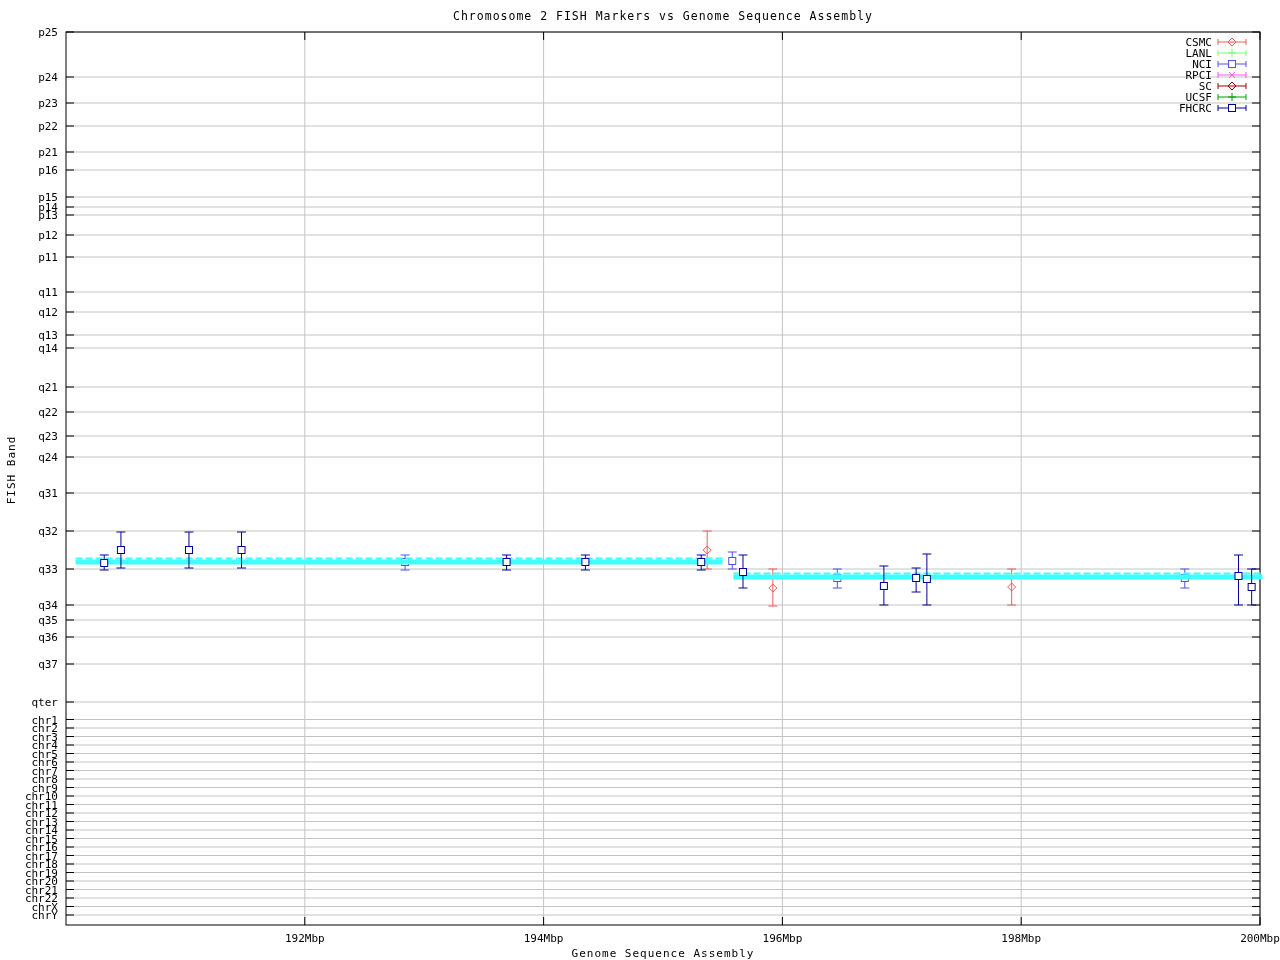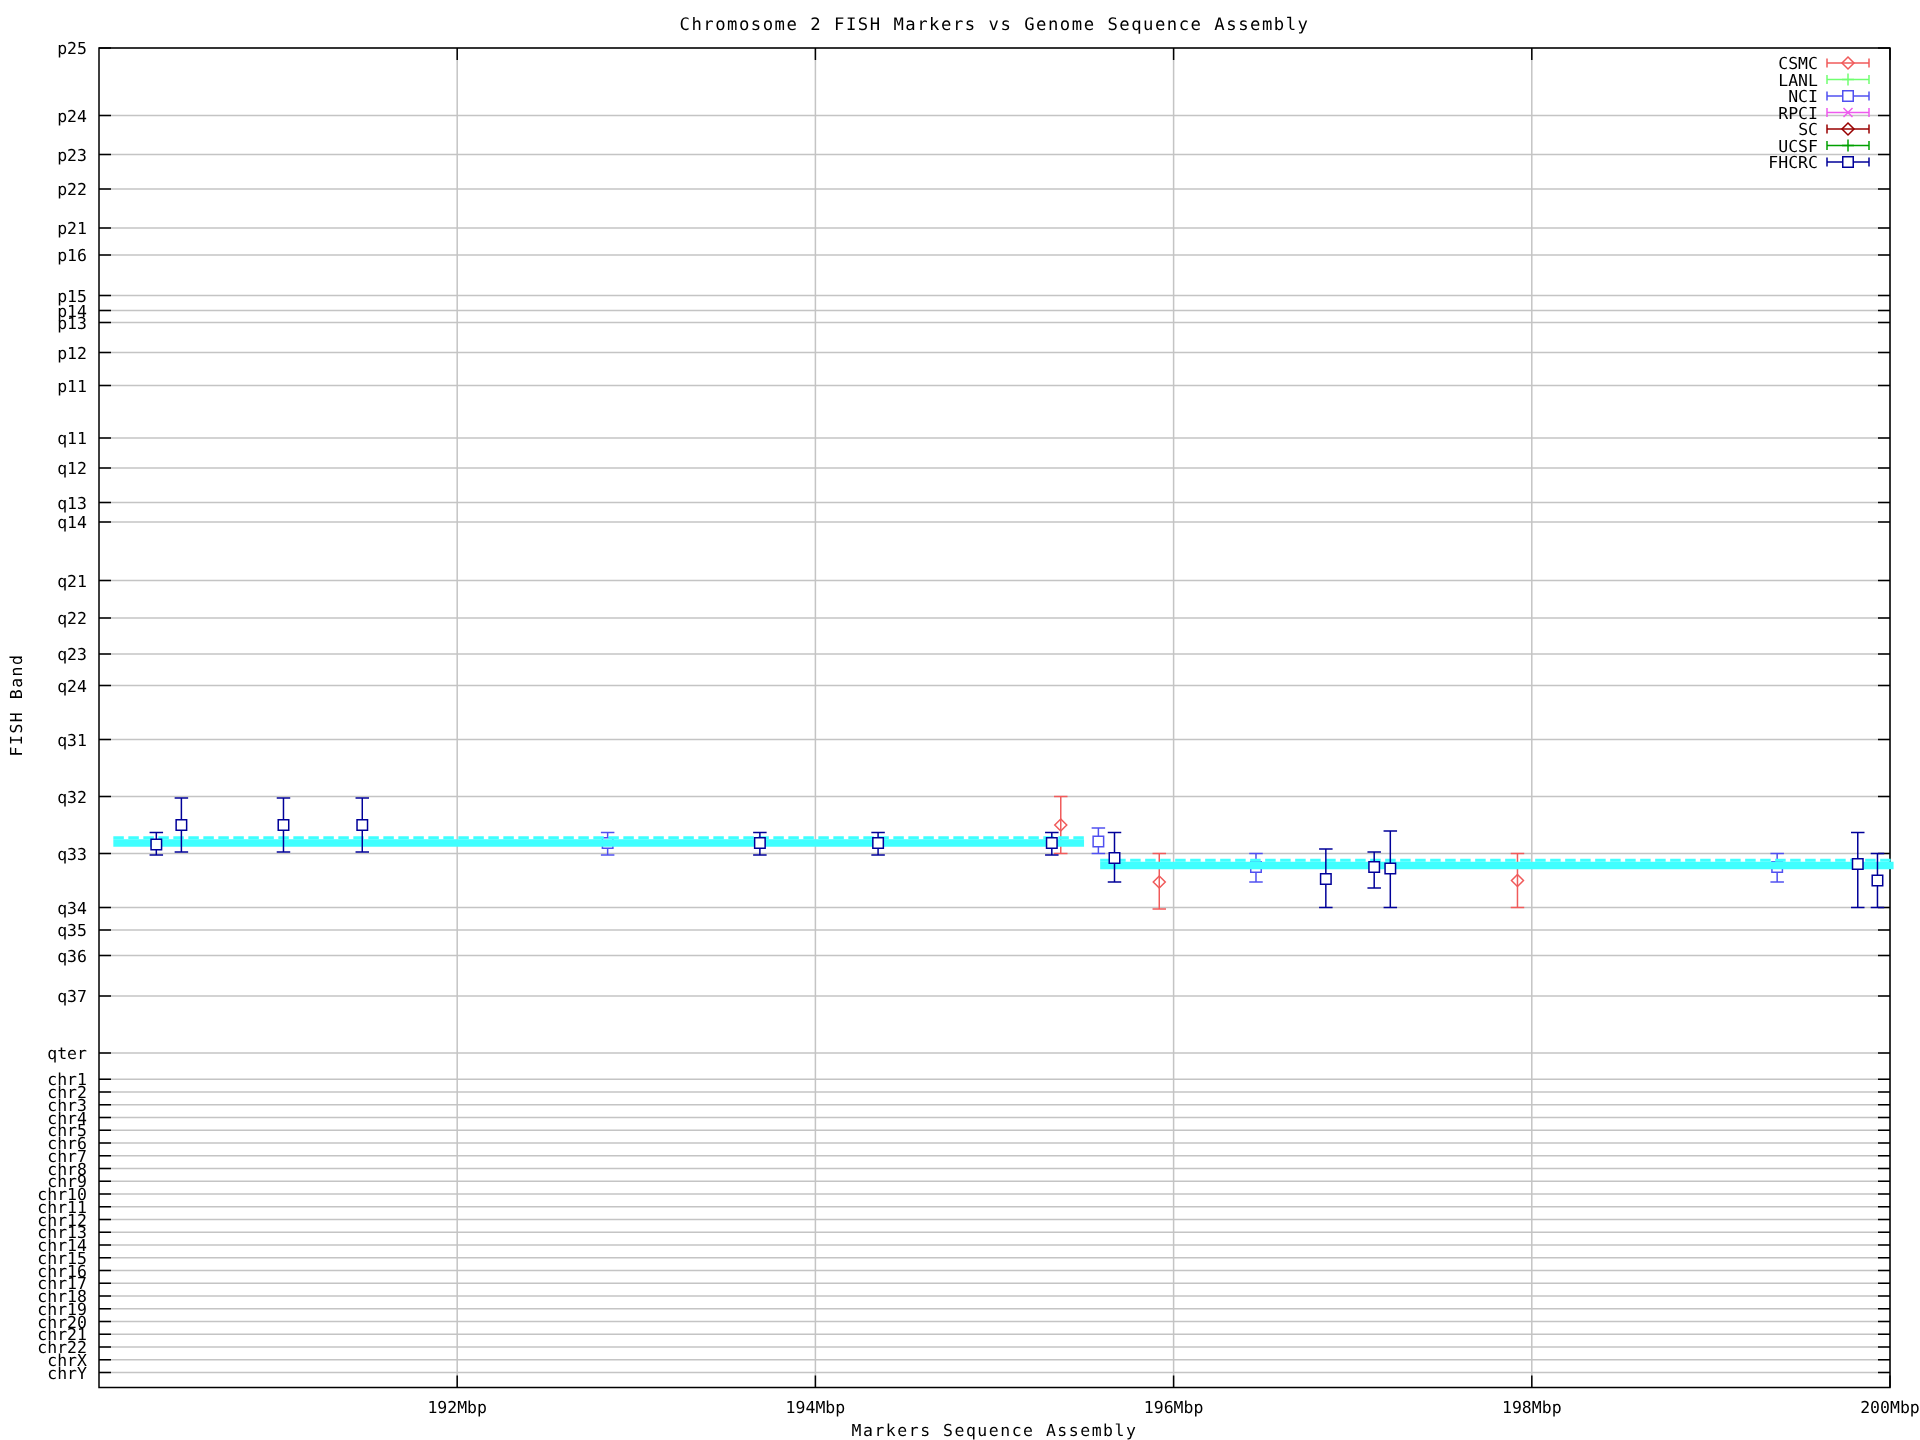--- a/index.html
+++ b/index.html
@@ -10,21 +10,21 @@
   .y-label{position:absolute;left:11px;top:470px;transform:translate(-50%,-50%) rotate(-90deg);white-space:nowrap;letter-spacing:1px;}
   svg text{font-family:"DejaVu Sans Mono","Liberation Mono",monospace;font-size:11px;fill:#000;}
   svg text.legend-label{font-size:11px;}
 </style>
 </head>
 <body>
 
 <div class="chart-root">
   <div class="chart-title">Chromosome 2 FISH Markers vs Genome Sequence Assembly</div>
   <div class="y-label">FISH Band</div>
-  <div class="x-label">Markers Sequence Assembly</div>
+  <div class="x-label">Genome Sequence Assembly</div>
   <svg id="plot" width="1280" height="960" viewBox="0 0 1280 960">
       <g stroke="#c4c4c4" stroke-width="1">
         <line x1="66" x2="1260" y1="32" y2="32"></line>
         <line x1="66" x2="1260" y1="77" y2="77"></line>
         <line x1="66" x2="1260" y1="103" y2="103"></line>
         <line x1="66" x2="1260" y1="126" y2="126"></line>
         <line x1="66" x2="1260" y1="152" y2="152"></line>
         <line x1="66" x2="1260" y1="170" y2="170"></line>
         <line x1="66" x2="1260" y1="197" y2="197"></line>
         <line x1="66" x2="1260" y1="207" y2="207"></line>

